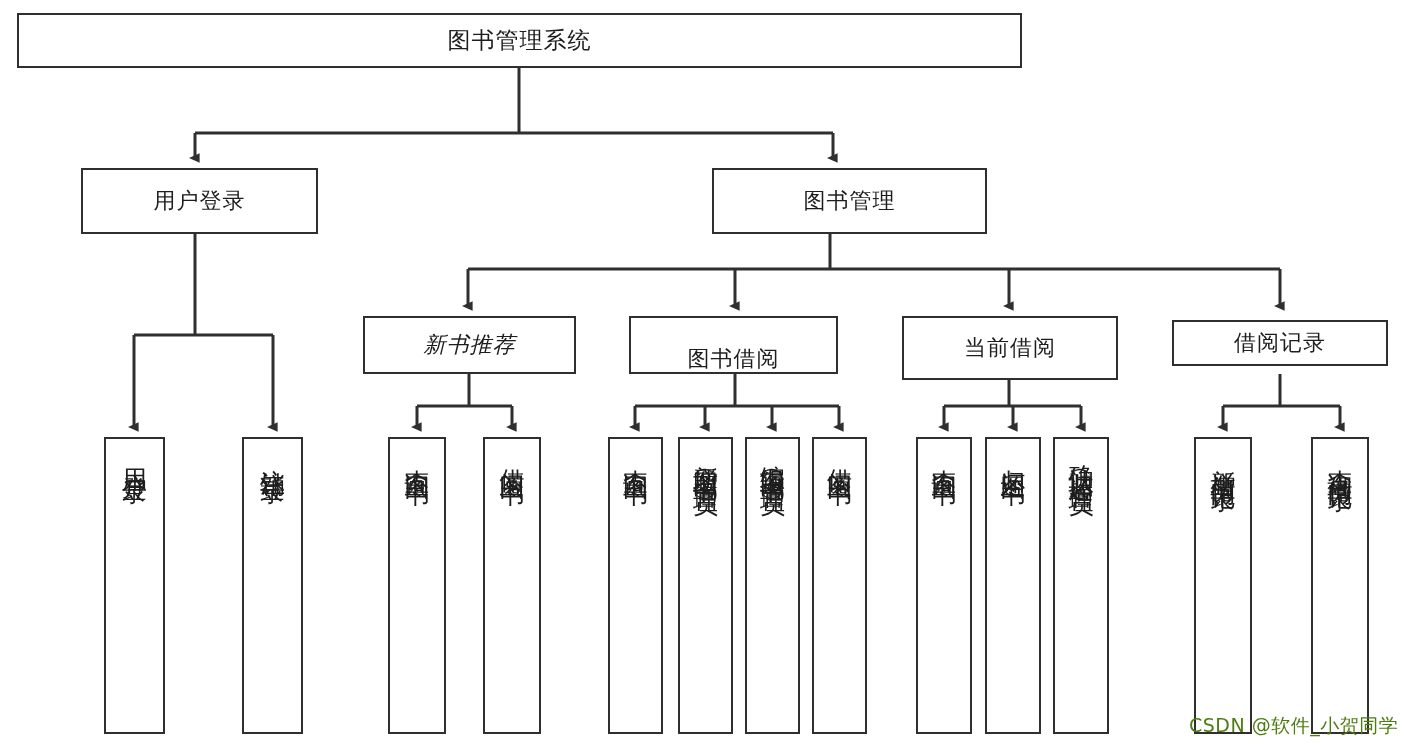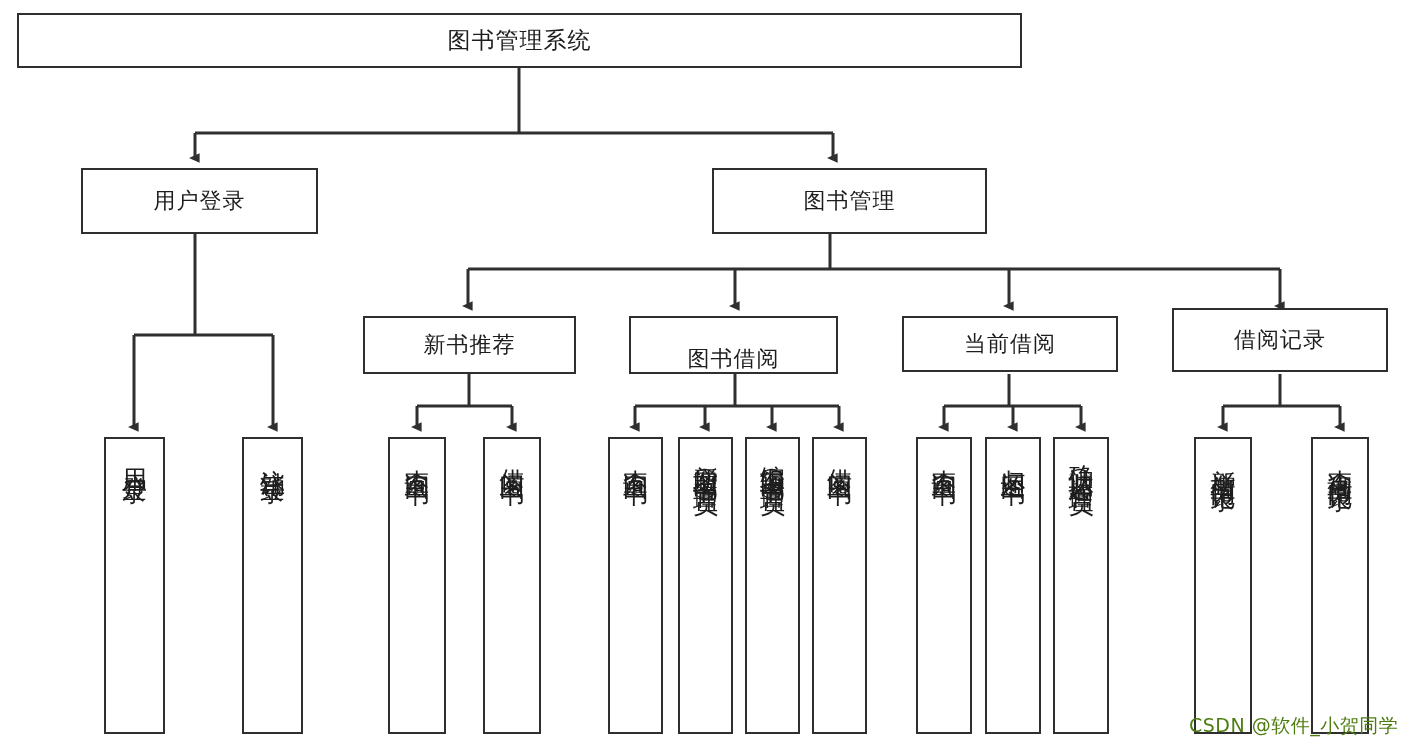--- a/index.html
+++ b/index.html
@@ -135,30 +135,30 @@
     <span class="label">图书管理系统</span>
   </div>
 
   <div class="node h" style="left:81px; top:168px; width:237px; height:66px;">
     <span class="label">用户登录</span>
   </div>
   <div class="node h" style="left:712px; top:168px; width:275px; height:66px;">
     <span class="label">图书管理</span>
   </div>
 
-  <div class="node h" style="left:363px; top:316px; width:213px; height:58px;">
+  <div class="node h" style="left:363px; top:316px; width:213px; height:58px;font-style:italic;">
     <span class="label">新书推荐</span>
   </div>
   <div class="node h" style="left:629px; top:316px; width:209px; height:58px;align-items:flex-end;">
     <span class="label">图书借阅</span>
   </div>
-  <div class="node h" style="left:902px; top:316px; width:216px; height:56px;">
+  <div class="node h" style="left:902px; top:316px; width:216px; height:64px;">
     <span class="label">当前借阅</span>
   </div>
-  <div class="node h" style="left:1172px; top:308px; width:216px; height:64px;">
+  <div class="node h" style="left:1172px; top:320px; width:216px; height:46px;">
     <span class="label">借阅记录</span>
   </div>
 
   <div class="node v" style="left:104px; top:437px; width:61px; height:297px;">
     <span class="label">用户登录</span>
   </div>
   <div class="node v" style="left:242px; top:437px; width:61px; height:297px;">
     <span class="label">注销登录</span>
   </div>
 

